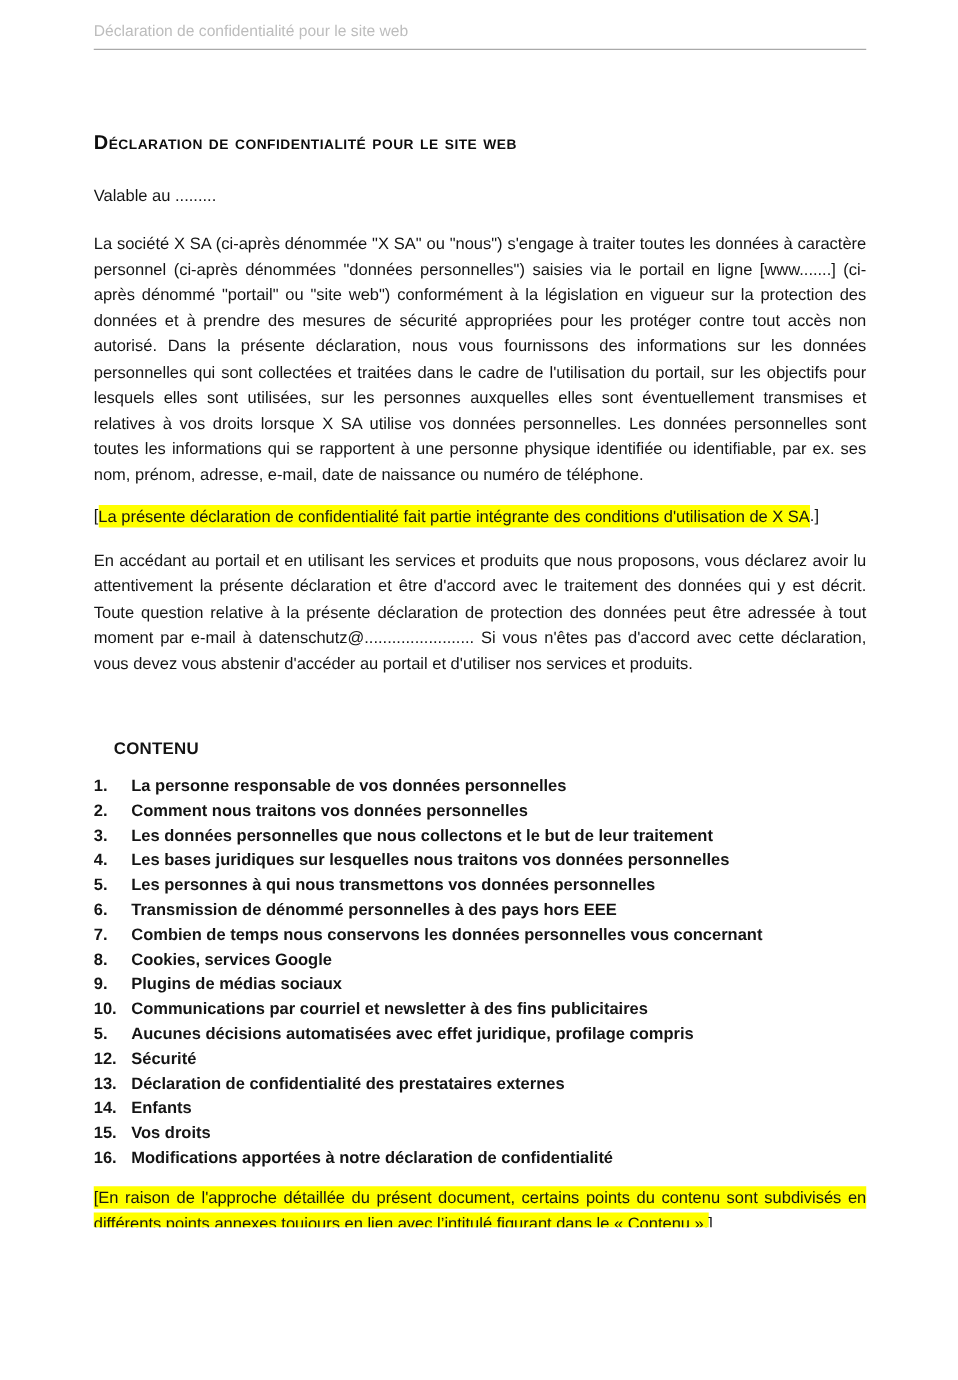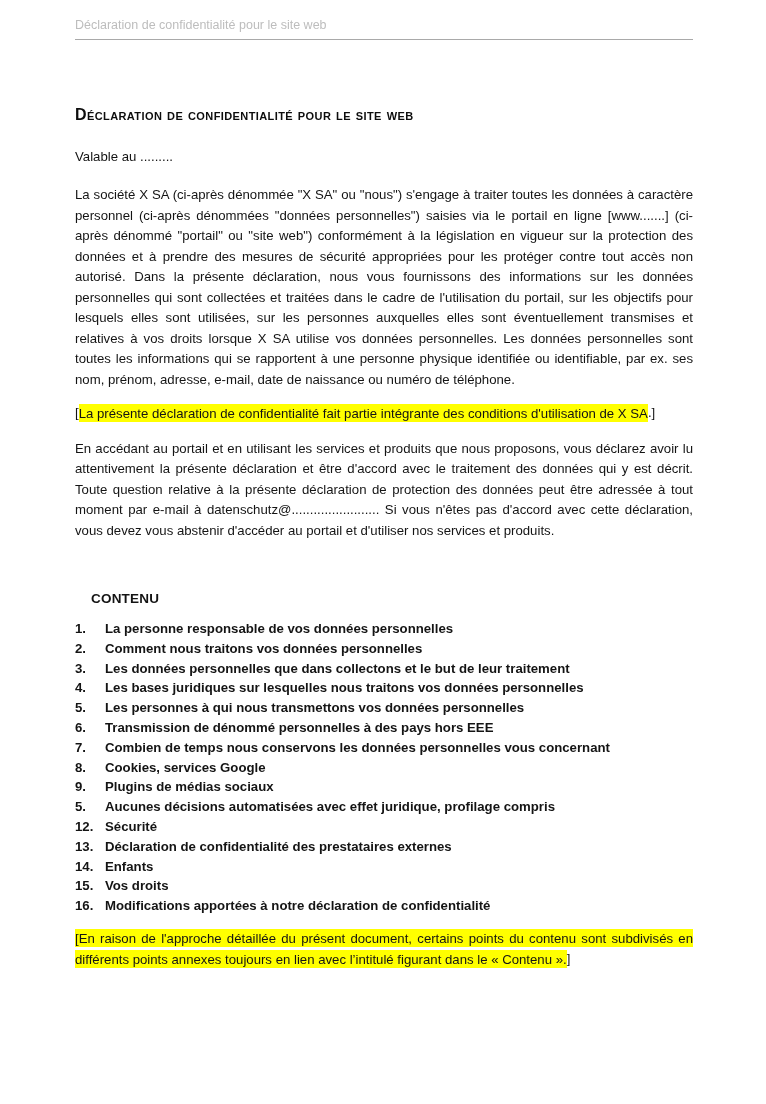--- a/index.html
+++ b/index.html
@@ -109,21 +109,21 @@
           <span class="toc-label">La personne responsable de vos données personnelles</span>
         </div>
 
         <div class="toc-item">
           <span class="toc-num">2.</span>
           <span class="toc-label">Comment nous traitons vos données personnelles</span>
         </div>
 
         <div class="toc-item">
           <span class="toc-num">3.</span>
-          <span class="toc-label">Les données personnelles que dans collectons et le but de leur traitement</span>
+          <span class="toc-label">Les données personnelles que nous collectons et le but de leur traitement</span>
         </div>
 
         <div class="toc-item">
           <span class="toc-num">4.</span>
           <span class="toc-label">Les bases juridiques sur lesquelles nous traitons vos données personnelles</span>
         </div>
 
         <div class="toc-item">
           <span class="toc-num">5.</span>
           <span class="toc-label">Les personnes à qui nous transmettons vos données personnelles</span>
@@ -142,20 +142,24 @@
         <div class="toc-item">
           <span class="toc-num">8.</span>
           <span class="toc-label">Cookies, services Google</span>
         </div>
 
         <div class="toc-item">
           <span class="toc-num">9.</span>
           <span class="toc-label">Plugins de médias sociaux</span>
         </div>
 
+        <div class="toc-item">
+          <span class="toc-num">10.</span>
+          <span class="toc-label">Communications par courriel et newsletter à des fins publicitaires</span>
+        </div>
 
         <div class="toc-item">
           <span class="toc-num">5.</span>
           <span class="toc-label">Aucunes décisions automatisées avec effet juridique, profilage compris</span>
         </div>
 
         <div class="toc-item">
           <span class="toc-num">12.</span>
           <span class="toc-label">Sécurité</span>
         </div>

